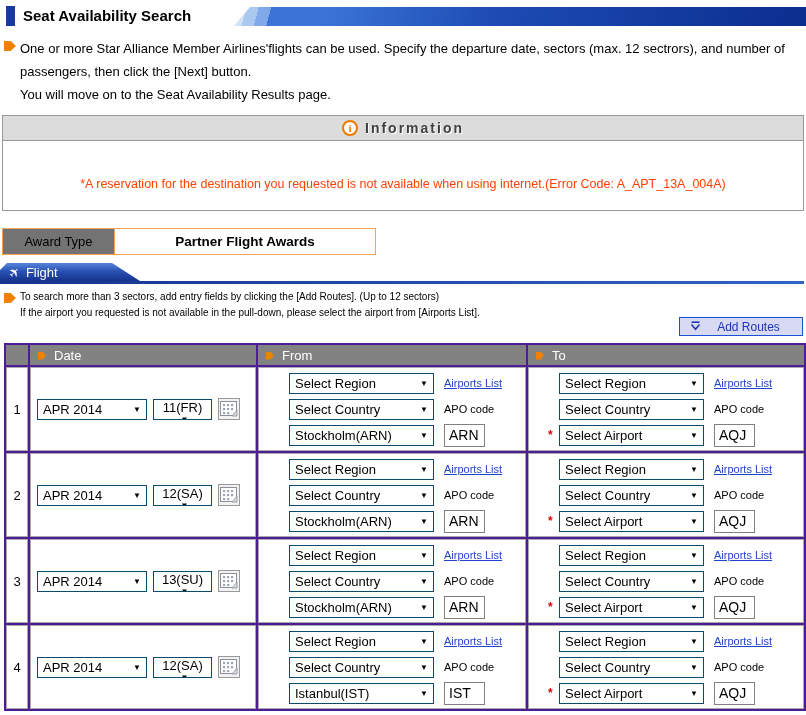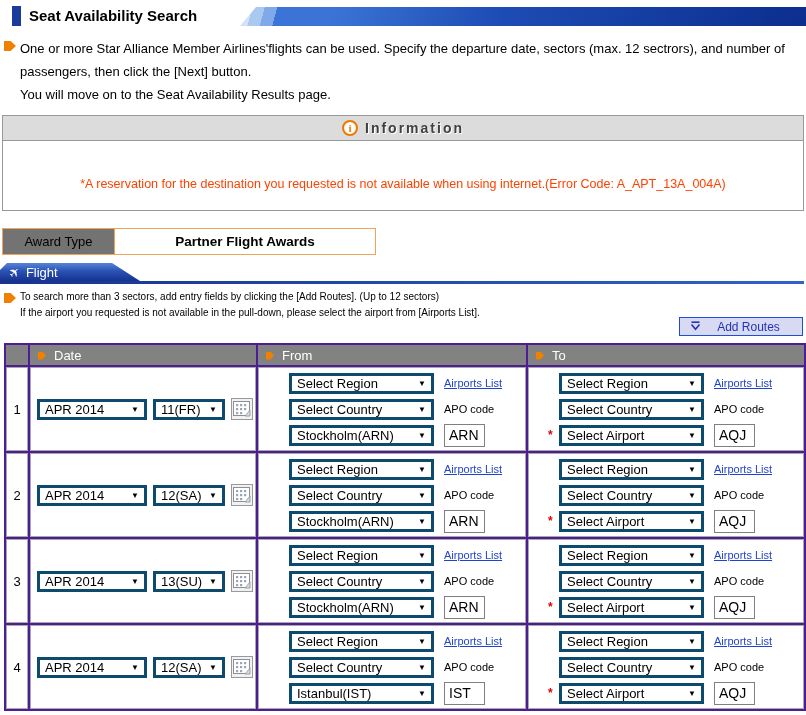--- a/index.html
+++ b/index.html
@@ -3,21 +3,21 @@
 <meta charset="utf-8">
 <style>
   * { margin:0; padding:0; box-sizing:border-box; }
   html,body { background:#fff; }
   body {
     width:806px; height:715px; position:relative; overflow:hidden;
     font-family:"Liberation Sans", sans-serif; font-size:13px; color:#000;
   }
 
   
-  #header { position:relative; height:25px; margin:5px 0 0 12px; }
+  #header { position:relative; height:25px; margin:5px 0 0 6px; }
   .title-square { position:absolute; left:0; top:1px; width:9px; height:20px; background:#1b3a9e; }
   .page-title { position:absolute; left:17px; top:2px; font-size:15px; font-weight:bold; }
   .swoosh {
     position:absolute; left:228px; top:2px; width:576px; height:19px;
     clip-path:polygon(16px 0, 100% 0, 100% 100%, 0 100%);
     background:linear-gradient(105deg,
       #d3e2f8 0 12px, #aac9f1 12px 24px, #7fa9e8 24px 36px,
       #3b74d6 36px 90px, #1d4cb4 45%, #0b2d8e 100%);
     box-shadow:2px 3px 2px #c4c4c4;
   }
@@ -83,29 +83,29 @@
   }
   .harrow { display:inline-block; width:8px; height:8px; background:#f08000;
     clip-path:polygon(0 0, 55% 0, 100% 50%, 55% 100%, 0 100%); margin-right:8px; }
   #route-table td { border:1px solid #a8a8a8; height:76px; vertical-align:middle; background:#fff; }
   .c-num { width:22px; text-align:center; }
   .c-date { width:226px; }
   .c-from { width:268px; }
   .c-to { width:276px; }
 
   .select {
-    height:21px; border:3px solid #0c4a6e; background:#fff; cursor:default;
+    height:21px; border:1px solid #0c4a6e; background:#fff; cursor:default;
     display:flex; align-items:center; justify-content:space-between;
     padding:0 5px 0 5px; font-size:13px; white-space:nowrap; overflow:hidden;
   }
   .sel-arrow { font-size:8px; color:#000; flex:none; margin-left:4px; }
 
   .date-wrap { display:flex; align-items:center; gap:6px; padding-left:6px; }
   .sel-month { width:110px; }
-  .sel-day { width:72px; }
+  .sel-day { width:59px;flex-direction:column; }
   .cal-btn { width:22px; height:22px; border:1px solid #999; background:#f2f2f2; padding:1px; cursor:pointer; }
 
   .frow { display:flex; align-items:center; margin:4px 0; padding-left:30px; gap:10px; height:22px; position:relative; }
   .w145 { width:145px; }
   .alink { color:#2244cc; font-size:11px; text-decoration:underline; cursor:pointer; }
   .apo-label { font-size:11px; }
   .code-input { width:41px; height:23px; border:1px solid #808080; font-size:14px; padding:1px 4px;
     font-family:"Liberation Sans", sans-serif; }
   .req-marker { position:absolute; left:19px; color:#e00000; font-size:12px; font-weight:bold; }
 

